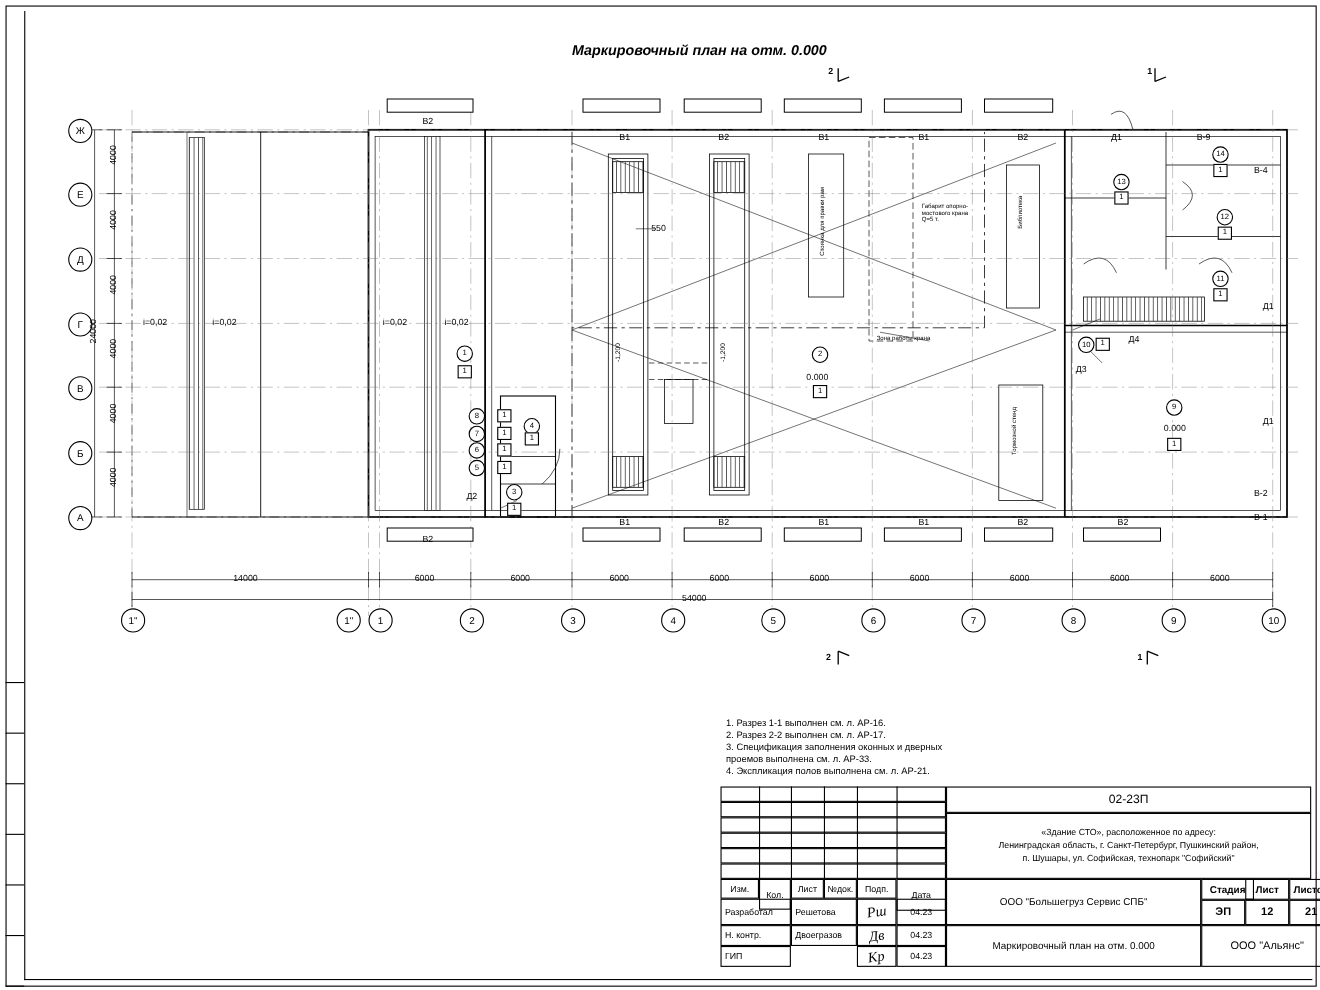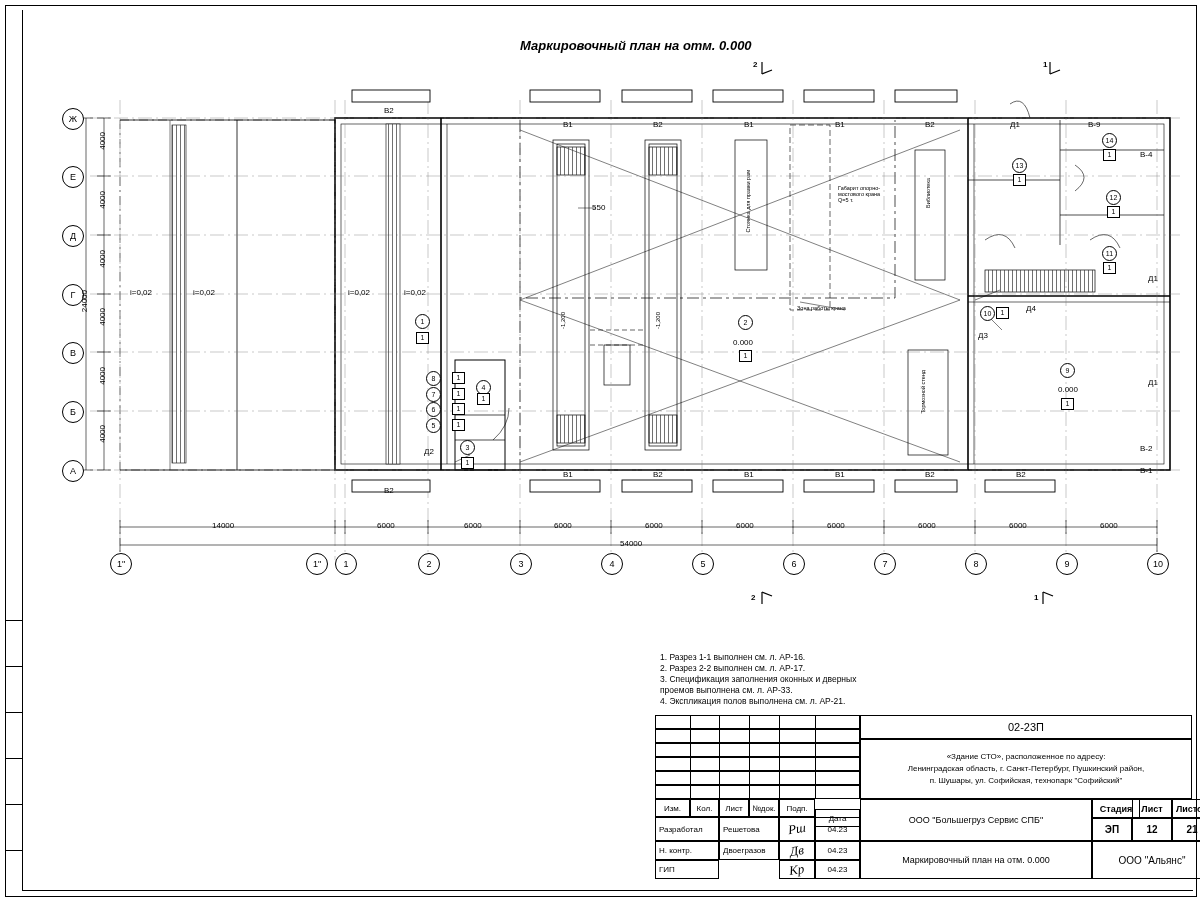--- a/index.html
+++ b/index.html
@@ -368,25 +368,25 @@
     <div class="bx" style="left:0;top:42px;width:205px;height:14px;"></div>
     <div class="bx" style="left:0;top:56px;width:205px;height:14px;"></div>
     <div class="bx" style="left:0;top:70px;width:205px;height:14px;"></div>
     <div class="bx" style="left:35px;top:0;width:0;height:84px;border-width:0 0 0 1px;"></div>
     <div class="bx" style="left:64px;top:0;width:0;height:84px;border-width:0 0 0 1px;"></div>
     <div class="bx" style="left:94px;top:0;width:0;height:84px;border-width:0 0 0 1px;"></div>
     <div class="bx" style="left:124px;top:0;width:0;height:84px;border-width:0 0 0 1px;"></div>
     <div class="bx" style="left:160px;top:0;width:0;height:84px;border-width:0 0 0 1px;"></div>
 
     <div class="bx" style="left:0;top:84px;width:35px;height:18px;">Изм.</div>
-    <div class="bx" style="left:35px;top:84px;width:29px;height:18px;">Кол.</div>
+    <div class="bx" style="left:35px;top:84px;width:29px;height:28px;">Кол.</div>
     <div class="bx" style="left:64px;top:84px;width:30px;height:18px;">Лист</div>
     <div class="bx" style="left:94px;top:84px;width:30px;height:18px;">№док.</div>
     <div class="bx" style="left:124px;top:84px;width:36px;height:18px;">Подп.</div>
-    <div class="bx" style="left:160px;top:94px;width:45px;height:18px;">Дата</div>
+    <div class="bx" style="left:160px;top:84px;width:45px;height:29px;">Дата</div>
 
     <div class="bx lft" style="left:0;top:102px;width:64px;height:24px;padding-left:3px;">Разработал</div>
     <div class="bx lft" style="left:64px;top:102px;width:60px;height:24px;padding-left:3px;">Решетова</div>
     <div class="bx" style="left:124px;top:102px;width:36px;height:24px;">
         <span class="sig">Рш</span>
       </div>
     <div class="bx" style="left:160px;top:102px;width:45px;height:24px;">04.23</div>
 
     <div class="bx lft" style="left:0;top:126px;width:64px;height:19px;padding-left:3px;">Н. контр.</div>
     <div class="bx lft" style="left:64px;top:126px;width:60px;height:19px;padding-left:3px;">Двоегразов</div>

